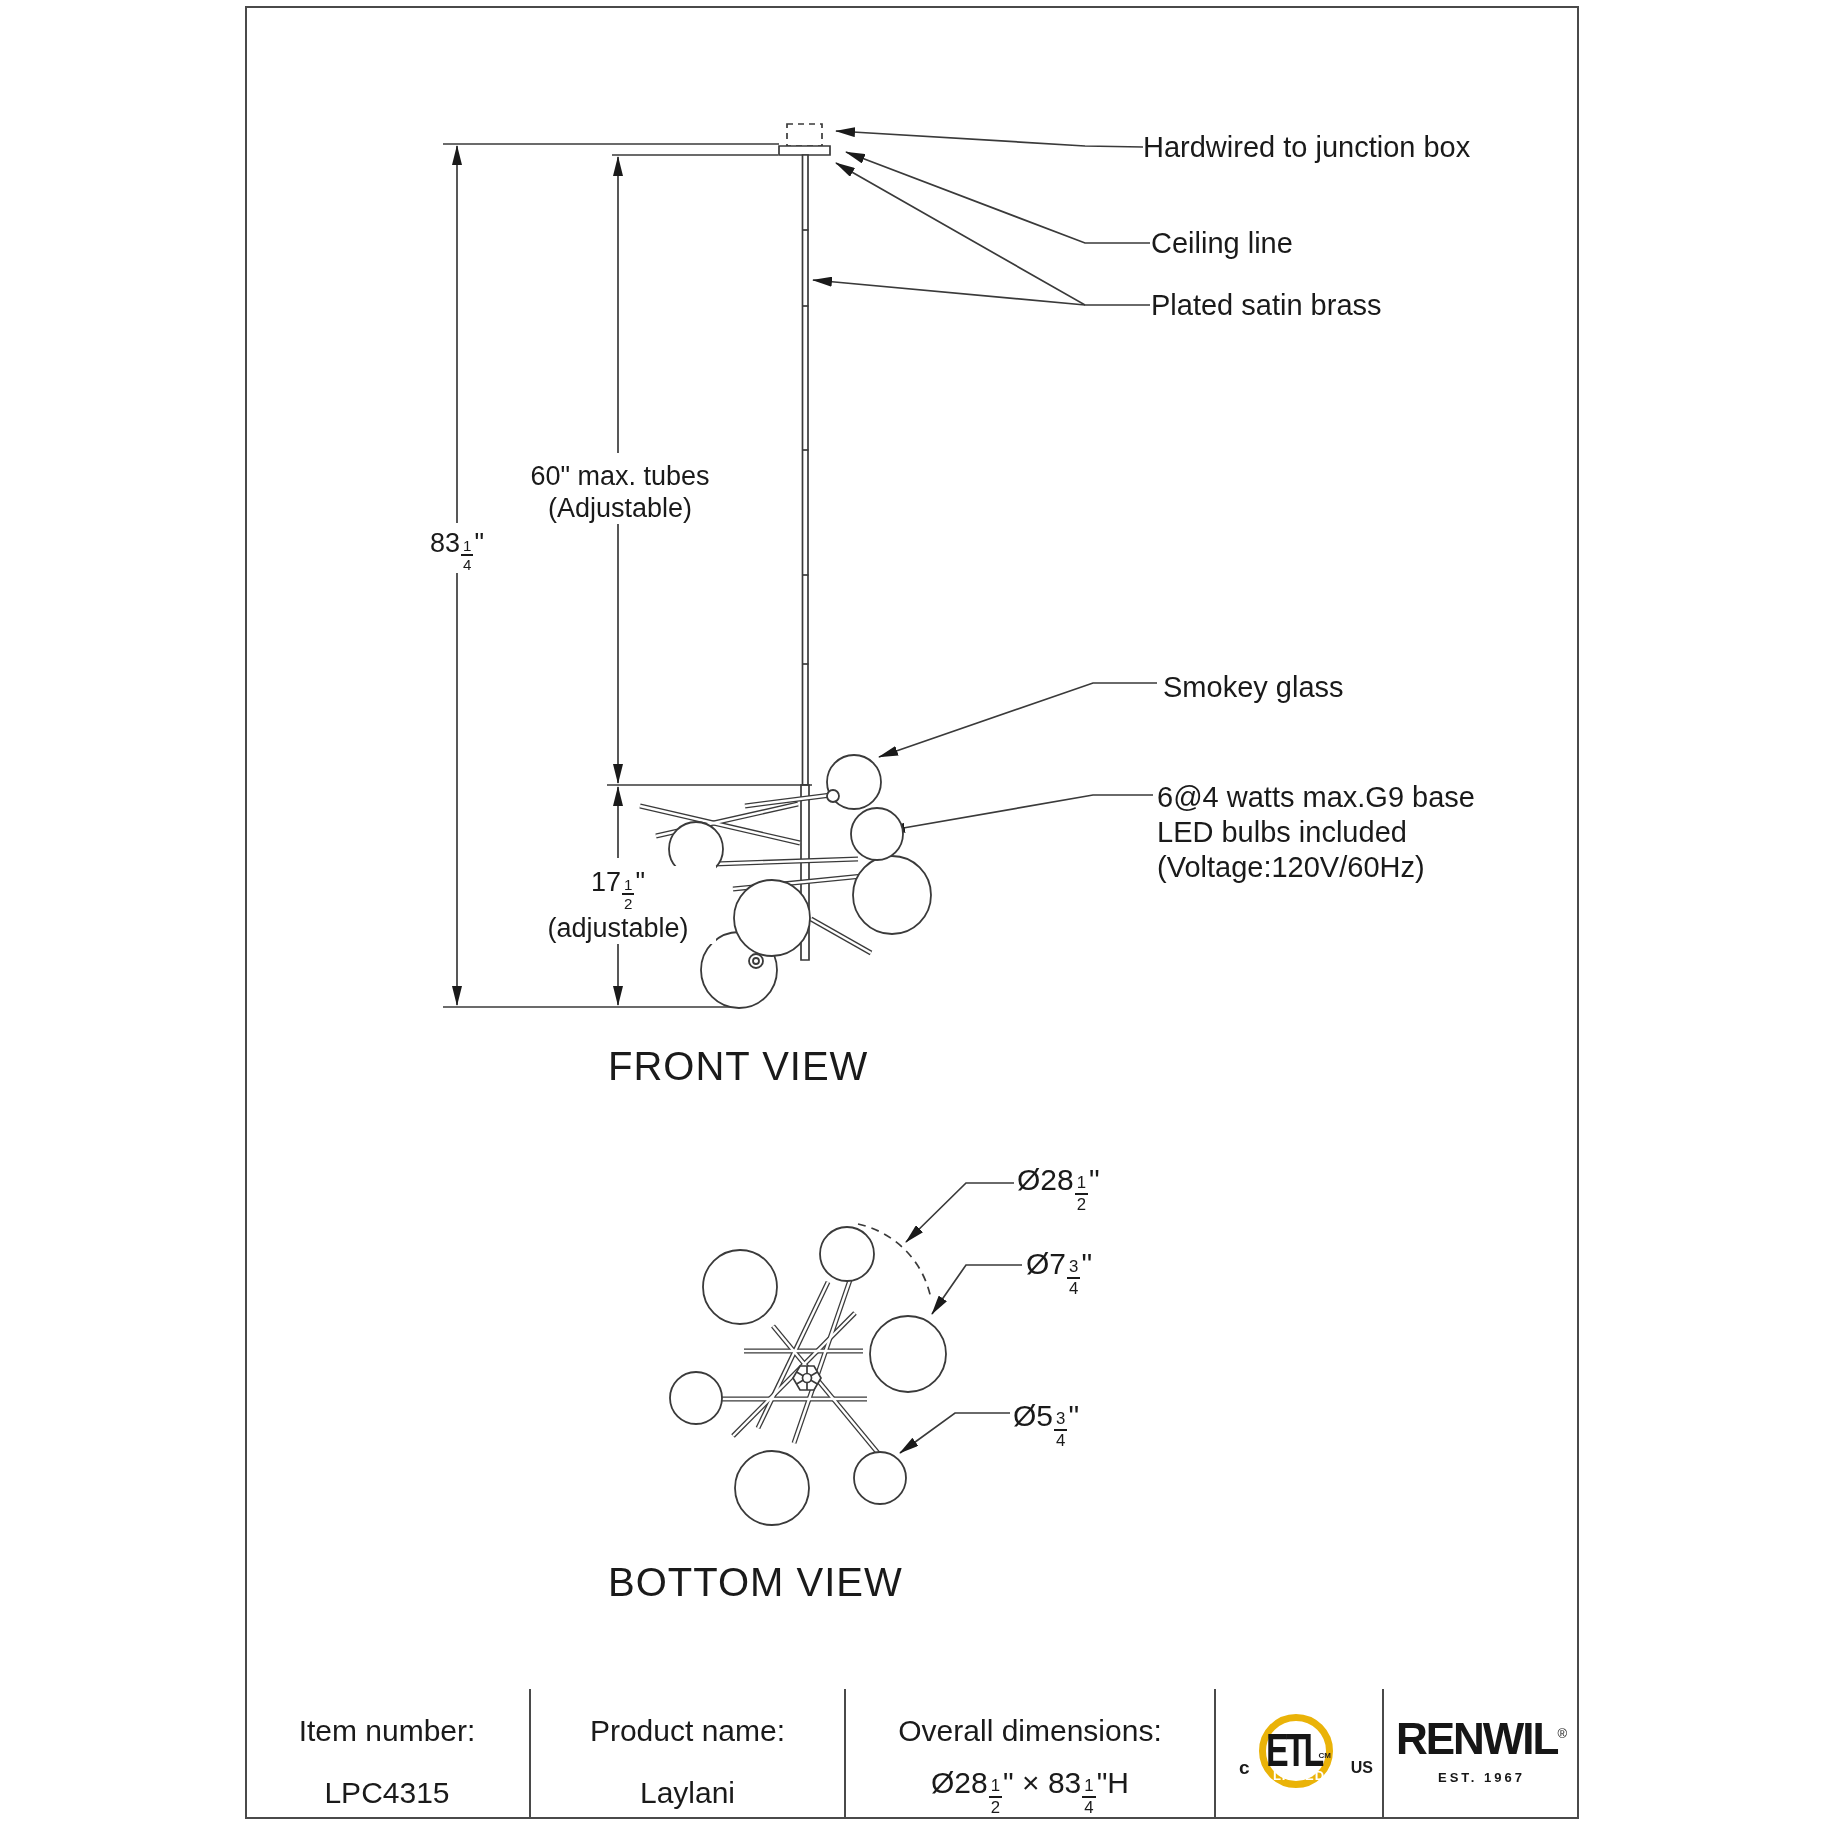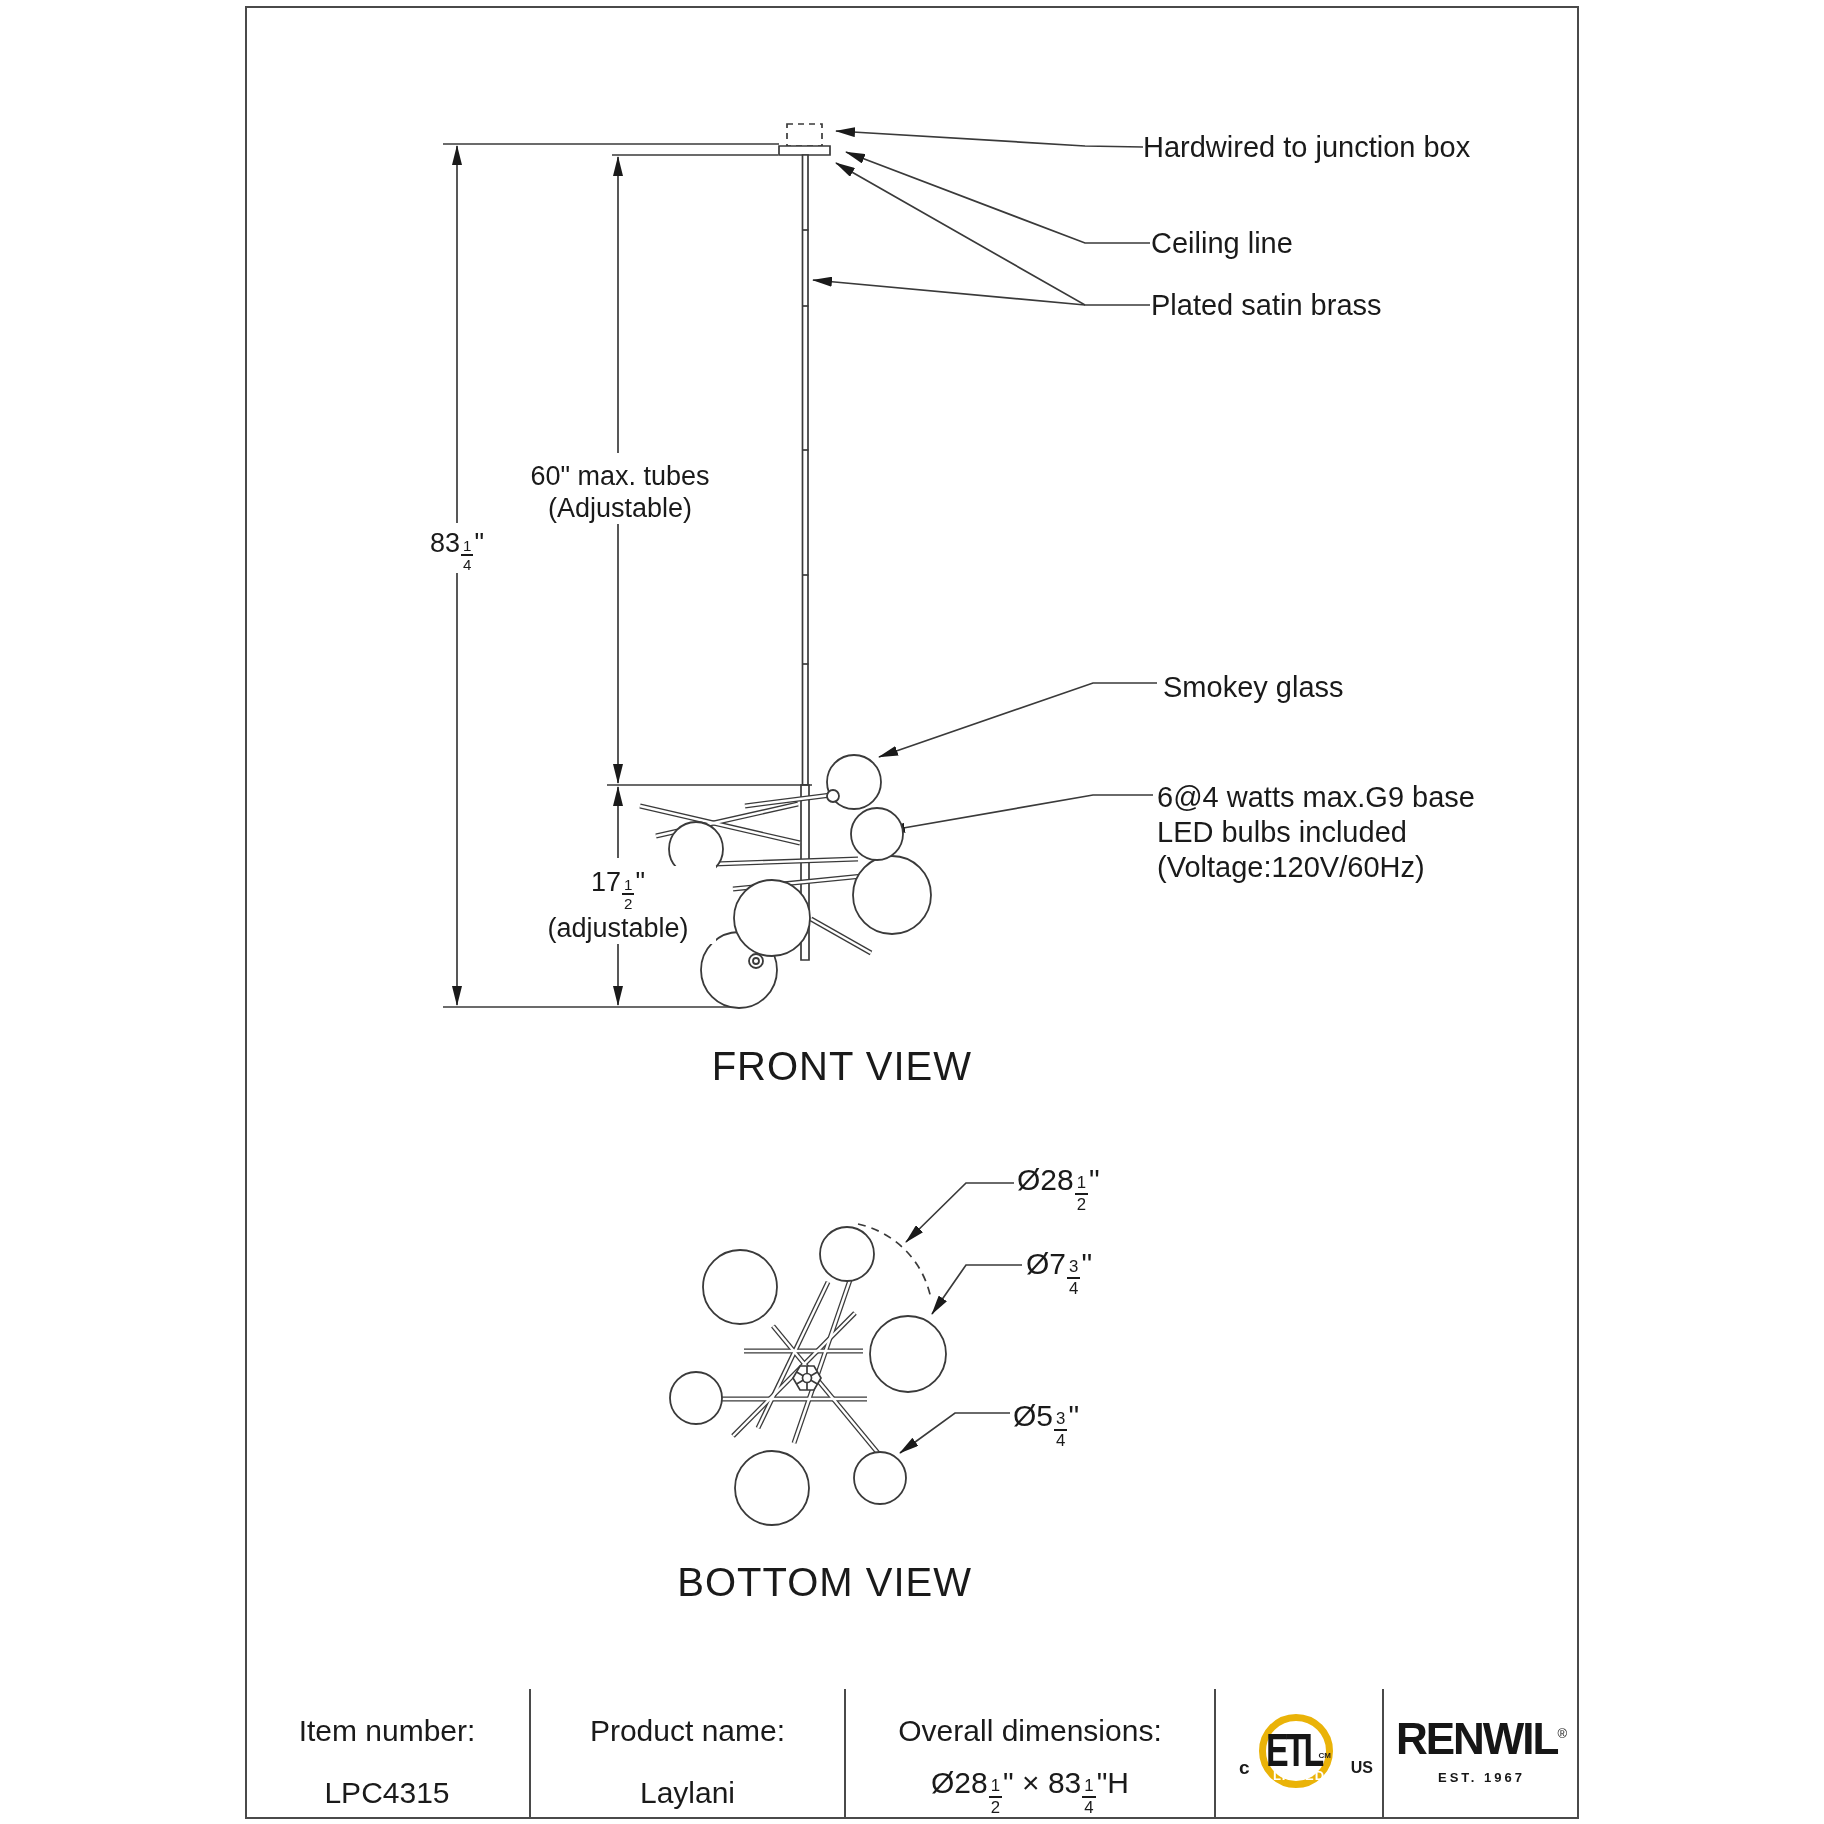--- a/index.html
+++ b/index.html
@@ -6,21 +6,21 @@
   .sheet{position:relative;width:1824px;height:1824px;background:#fff;
          font-family:Liberation Sans, sans-serif;color:#1a1a1a;overflow:hidden;}
   .frame{position:absolute;left:245px;top:6px;width:1334px;height:1813px;
          border:2px solid #4a4a4a;box-sizing:border-box;}
   svg.linework{position:absolute;left:0;top:0;width:1824px;height:1824px;}
   svg.linework *{vector-effect:non-scaling-stroke;}
 
   .lbl{position:absolute;white-space:nowrap;font-size:29px;line-height:33px;}
   .dim{position:absolute;white-space:nowrap;font-size:27px;line-height:31px;
        text-align:center;background:#fff;}
-  .view-title{position:absolute;font-size:40px;letter-spacing:1px;text-align:right;}
+  .view-title{position:absolute;font-size:40px;letter-spacing:1px;text-align:left;}
 
   .frac{display:inline-flex;flex-direction:column;align-items:center;
         font-size:0.56em;line-height:1.05;vertical-align:0.1em;margin:0 1px;}
   .frac .fnum{border-bottom:2px solid currentColor;padding:0 2px 1px;}
   .frac .fden{padding-top:1px;}
 
   .footer{position:absolute;left:245px;top:1689px;width:1334px;height:130px;
           display:flex;box-sizing:border-box;}
   .fcell{box-sizing:border-box;border-right:2px solid #4a4a4a;
          display:flex;flex-direction:column;align-items:center;

